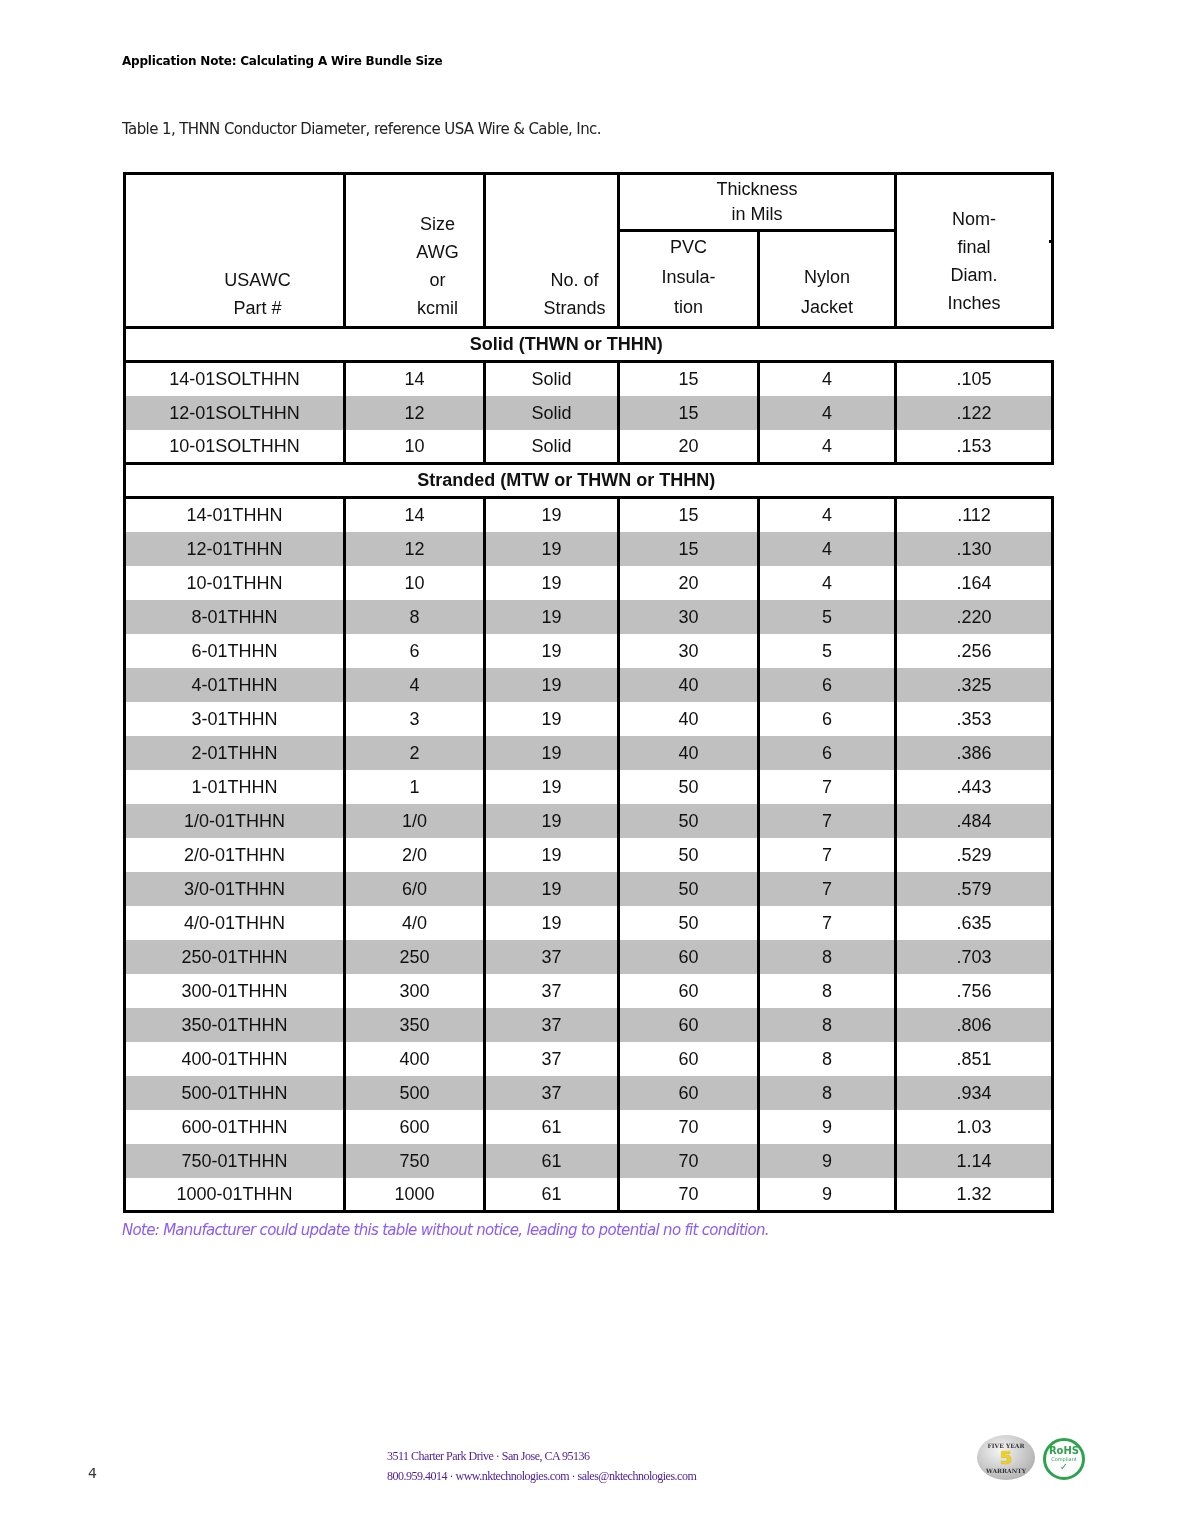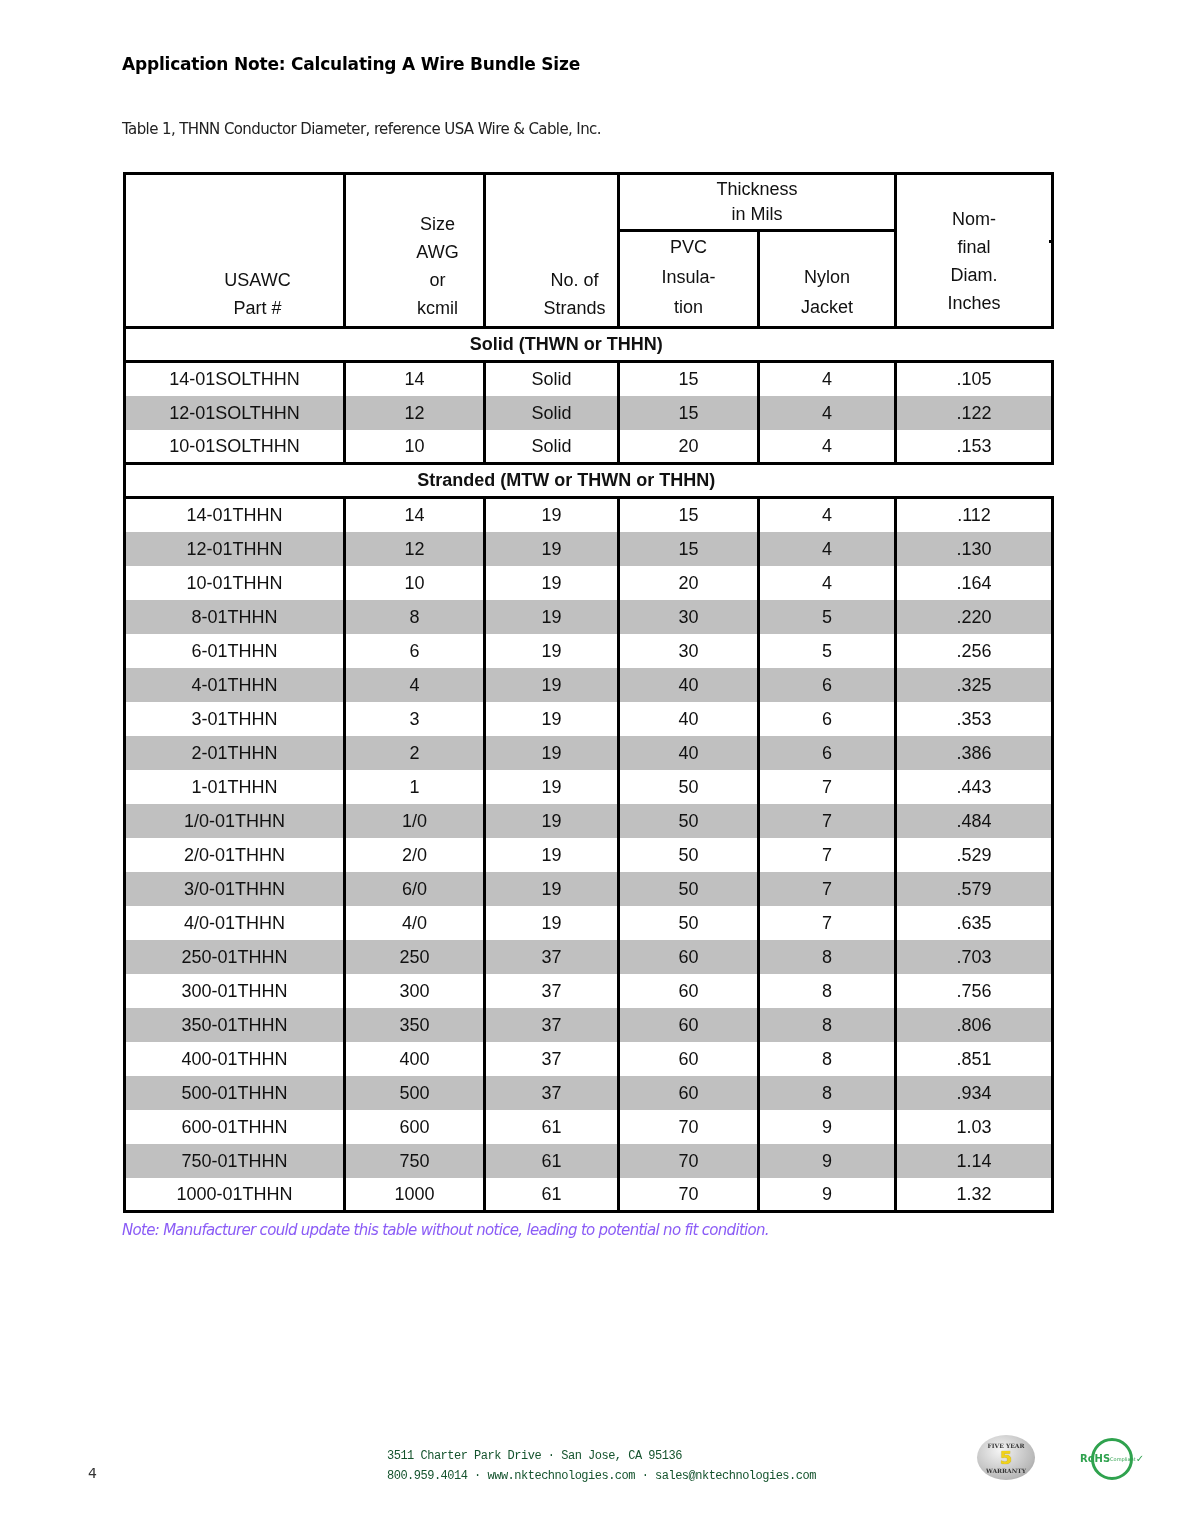--- a/index.html
+++ b/index.html
@@ -1,21 +1,21 @@
 <!DOCTYPE html>
 <html><head>
   <meta charset="utf-8">
   <style>
     * { box-sizing: border-box; margin: 0; padding: 0; }
     html, body { width: 1190px; height: 1540px; background: #ffffff; }
     body { position: relative; font-family: "Liberation Sans", sans-serif; color: #111; overflow: hidden; }
 
     .doc-title {
       position: absolute; left: 122px; top: 54px;
-      font-family: "DejaVu Sans", sans-serif; font-weight: bold; font-size: 17px; letter-spacing: -0.2px;
+      font-family: "DejaVu Sans", sans-serif; font-weight: bold; font-size: 12px; letter-spacing: -0.2px;
       color: #000;
     }
     .table-caption {
       position: absolute; left: 122px; top: 120px;
       font-family: "DejaVu Sans", sans-serif; font-size: 15px; letter-spacing: -0.6px; color: #222;
     }
 
     .table-wrap { position: absolute; left: 123px; top: 172px; width: 928px; }
     table.spec {
       border-collapse: collapse; width: 928px; table-layout: fixed;
@@ -59,34 +59,34 @@
 
     .footer { position: absolute; left: 0; top: 1430px; width: 1190px; height: 70px; }
     .page-number { position: absolute; left: 88px; top: 35px; font-family: "DejaVu Sans", sans-serif; font-size: 14px; color: #333; }
     .logo { position: absolute; left: 140px; top: 5px; width: 240px; height: 50px; }
     .logo-mark { position: absolute; left: 0; top: 2px; width: 52px; height: 44px; }
     .logo-text {
       position: absolute; left: 54px; top: 16px;
       font-family: "DejaVu Sans", sans-serif; font-weight: bold; font-size: 22px; letter-spacing: -1px;
       color: #ea3a3f; white-space: nowrap;
     }
-    .address { position: absolute; left: 387px; top: 16px; font-family: Liberation Mono, monospace; font-size: 12px; letter-spacing: -0.5px; color: #14532d; line-height: 20px; }
+    .address { position: absolute; left: 387px; top: 16px; font-family: Liberation Serif, serif; font-size: 12px; letter-spacing: -0.5px; color: #4c1d95; line-height: 20px; }
 
     .badge-warranty {
       position: absolute; left: 977px; top: 5px; width: 58px; height: 45px; border-radius: 50%;
       background: radial-gradient(ellipse at 40% 35%, #f4f4f4, #b8b8b8 70%, #8a8a8a);
       display: flex; align-items: center; justify-content: center; flex-direction: column;
     }
     .badge-warranty .w-top, .badge-warranty .w-bot { font-family: "DejaVu Serif", serif; font-size: 6px; font-weight: bold; color: #333; line-height: 7px; }
     .badge-warranty .w-num { font-family: "DejaVu Sans", sans-serif; font-size: 18px; font-weight: bold; color: #f1d21a; line-height: 18px; text-shadow: 0 0 1px #a08a00; }
 
     .badge-rohs {
       position: absolute; left: 1043px; top: 8px; width: 42px; height: 42px; border-radius: 50%;
       border: 3px solid #2fa24e; background: #fff;
-      display: flex; align-items: center; justify-content: center; margin-left: 48px;
+      display: flex; flex-direction: column; align-items: center; justify-content: center;
     }
     .badge-rohs .r-title { font-family: "DejaVu Sans", sans-serif; font-weight: bold; font-size: 10px; color: #2fa24e; line-height: 10px; }
     .badge-rohs .r-sub { font-family: "DejaVu Sans", sans-serif; font-size: 5px; color: #2fa24e; line-height: 6px; }
     .badge-rohs .r-check { font-size: 10px; color: #2fa24e; line-height: 10px; }
   </style>
 </head>
 <body>
 
 <div class="doc-title">Application Note: Calculating A Wire Bundle Size</div>
 <div class="table-caption">Table 1, THNN Conductor Diameter, reference USA Wire &amp; Cable, Inc.</div>

